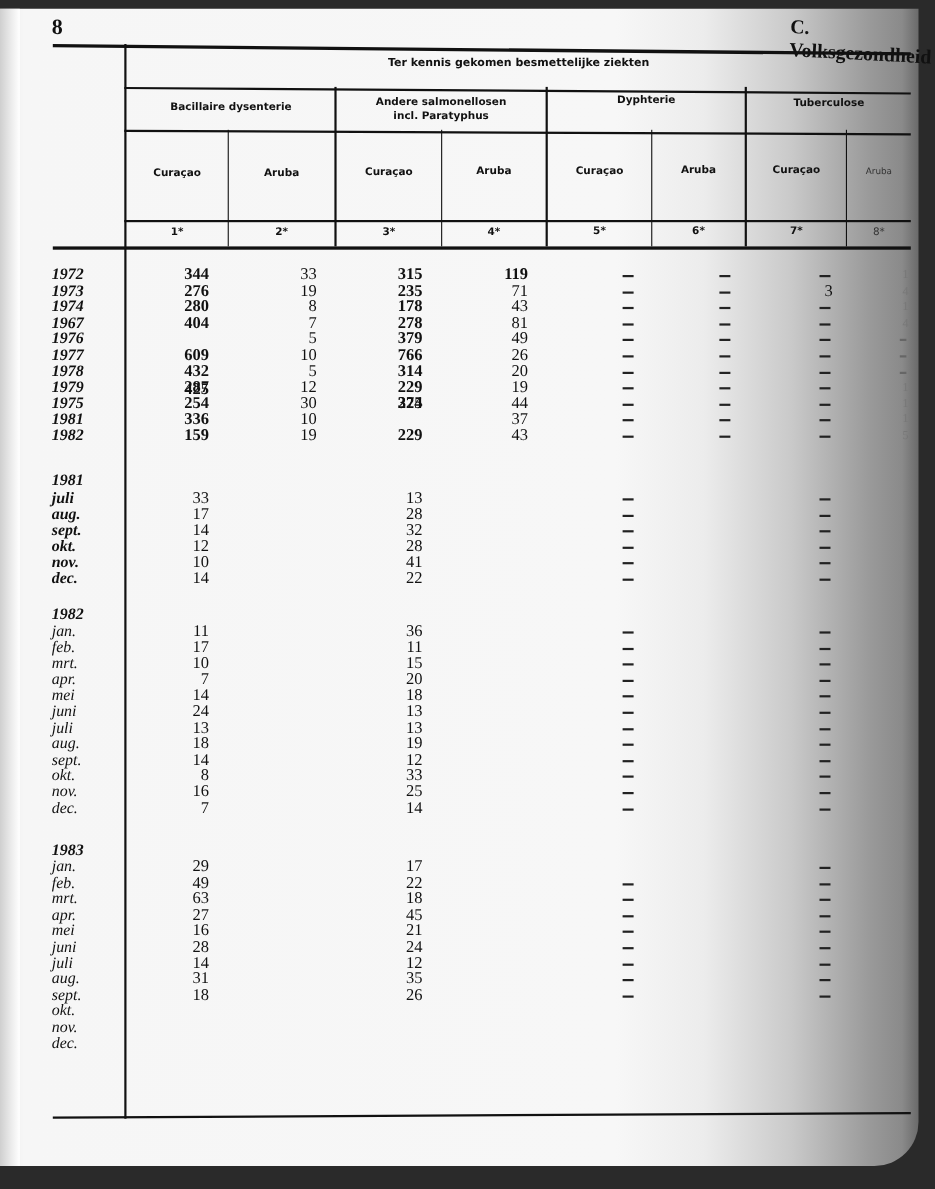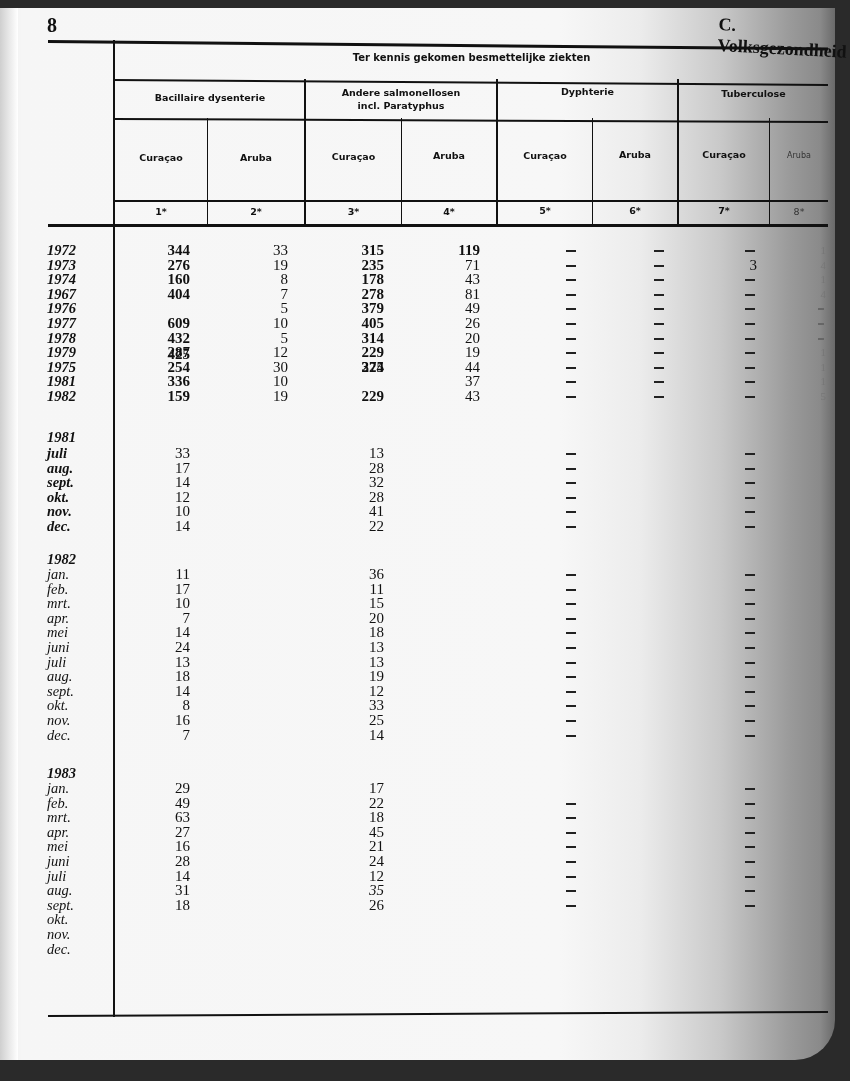--- a/index.html
+++ b/index.html
@@ -91,21 +91,21 @@
     <div class="label" style="top: 257.6px;">1973</div>
     <div class="cell num-b" style="left: 130px; width: 60px; top: 257.6px;">276</div>
     <div class="cell" style="left: 228px; width: 60px; top: 257.6px;">19</div>
     <div class="cell num-b" style="left: 324px; width: 60px; top: 257.6px;">235</div>
     <div class="cell" style="left: 420px; width: 60px; top: 257.6px;">71</div>
     <div class="cell faint" style="left: 766px; width: 60px; top: 257.6px;">4</div>
     <div class="dash" style="left: 566px; top: 264.6px;"></div>
     <div class="dash" style="left: 654px; top: 264.6px;"></div>
     <div class="cell" style="left: 705px; width: 52px; top: 257.6px;">3</div>
     <div class="label" style="top: 272.2px;">1974</div>
-    <div class="cell num-b" style="left: 130px; width: 60px; top: 272.2px;">160</div>
+    <div class="cell num-b" style="left: 130px; width: 60px; top: 272.2px;">280</div>
     <div class="cell" style="left: 228px; width: 60px; top: 272.2px;">8</div>
     <div class="cell num-b" style="left: 324px; width: 60px; top: 272.2px;">178</div>
     <div class="cell" style="left: 420px; width: 60px; top: 272.2px;">43</div>
     <div class="cell faint" style="left: 766px; width: 60px; top: 272.2px;">1</div>
     <div class="dash" style="left: 566px; top: 279.2px;"></div>
     <div class="dash" style="left: 654px; top: 279.2px;"></div>
     <div class="dash" style="left: 745px; top: 279.2px;"></div>
     <div class="label" style="top: 286.8px;">1967</div>
     <div class="cell num-b" style="left: 130px; width: 60px; top: 286.8px;">404</div>
     <div class="cell" style="left: 228px; width: 60px; top: 286.8px;">7</div>
@@ -120,21 +120,21 @@
     <div class="cell" style="left: 228px; width: 60px; top: 301.4px;">5</div>
     <div class="cell num-b" style="left: 324px; width: 60px; top: 301.4px;">379</div>
     <div class="cell" style="left: 420px; width: 60px; top: 301.4px;">49</div>
     <div class="dash" style="left: 818px; top: 308.4px; background: rgb(102, 102, 102); width: 6px;"></div>
     <div class="dash" style="left: 566px; top: 308.4px;"></div>
     <div class="dash" style="left: 654px; top: 308.4px;"></div>
     <div class="dash" style="left: 745px; top: 308.4px;"></div>
     <div class="label" style="top: 316px;">1977</div>
     <div class="cell num-b" style="left: 130px; width: 60px; top: 316px;">609</div>
     <div class="cell" style="left: 228px; width: 60px; top: 316px;">10</div>
-    <div class="cell num-b" style="left: 324px; width: 60px; top: 316px;">405</div>
+    <div class="cell num-b" style="left: 324px; width: 60px; top: 316px;">766</div>
     <div class="cell" style="left: 420px; width: 60px; top: 316px;">26</div>
     <div class="dash" style="left: 818px; top: 323px; background: rgb(102, 102, 102); width: 6px;"></div>
     <div class="dash" style="left: 566px; top: 323px;"></div>
     <div class="dash" style="left: 654px; top: 323px;"></div>
     <div class="dash" style="left: 745px; top: 323px;"></div>
     <div class="label" style="top: 330.6px;">1978</div>
     <div class="cell num-b" style="left: 130px; width: 60px; top: 330.6px;">432</div>
     <div class="cell" style="left: 228px; width: 60px; top: 330.6px;">5</div>
     <div class="cell num-b" style="left: 324px; width: 60px; top: 330.6px;">314</div>
     <div class="cell" style="left: 420px; width: 60px; top: 330.6px;">20</div>
@@ -300,21 +300,21 @@
     <div class="cell" style="left: 324px; width: 60px; top: 854px;">24</div>
     <div class="dash" style="left: 566px; top: 861px;"></div>
     <div class="dash" style="left: 745px; top: 861px;"></div>
     <div class="label reg" style="top: 868.6px;">juli</div>
     <div class="cell" style="left: 130px; width: 60px; top: 868.6px;">14</div>
     <div class="cell" style="left: 324px; width: 60px; top: 868.6px;">12</div>
     <div class="dash" style="left: 566px; top: 875.6px;"></div>
     <div class="dash" style="left: 745px; top: 875.6px;"></div>
     <div class="label reg" style="top: 883.2px;">aug.</div>
     <div class="cell" style="left: 130px; width: 60px; top: 883.2px;">31</div>
-    <div class="cell" style="left: 324px; width: 60px; top: 883.2px; font-style: italic;">35</div>
+    <div class="cell" style="left: 324px; width: 60px; top: 883.2px;">35</div>
     <div class="dash" style="left: 566px; top: 890.2px;"></div>
     <div class="dash" style="left: 745px; top: 890.2px;"></div>
     <div class="label reg" style="top: 897.8px;">sept.</div>
     <div class="cell" style="left: 130px; width: 60px; top: 897.8px;">18</div>
     <div class="cell" style="left: 324px; width: 60px; top: 897.8px;">26</div>
     <div class="dash" style="left: 566px; top: 904.8px;"></div>
     <div class="dash" style="left: 745px; top: 904.8px;"></div>
     <div class="label reg" style="top: 912.4px;">okt.</div>
     <div class="label reg" style="top: 927px;">nov.</div>
     <div class="label reg" style="top: 941.6px;">dec.</div>

